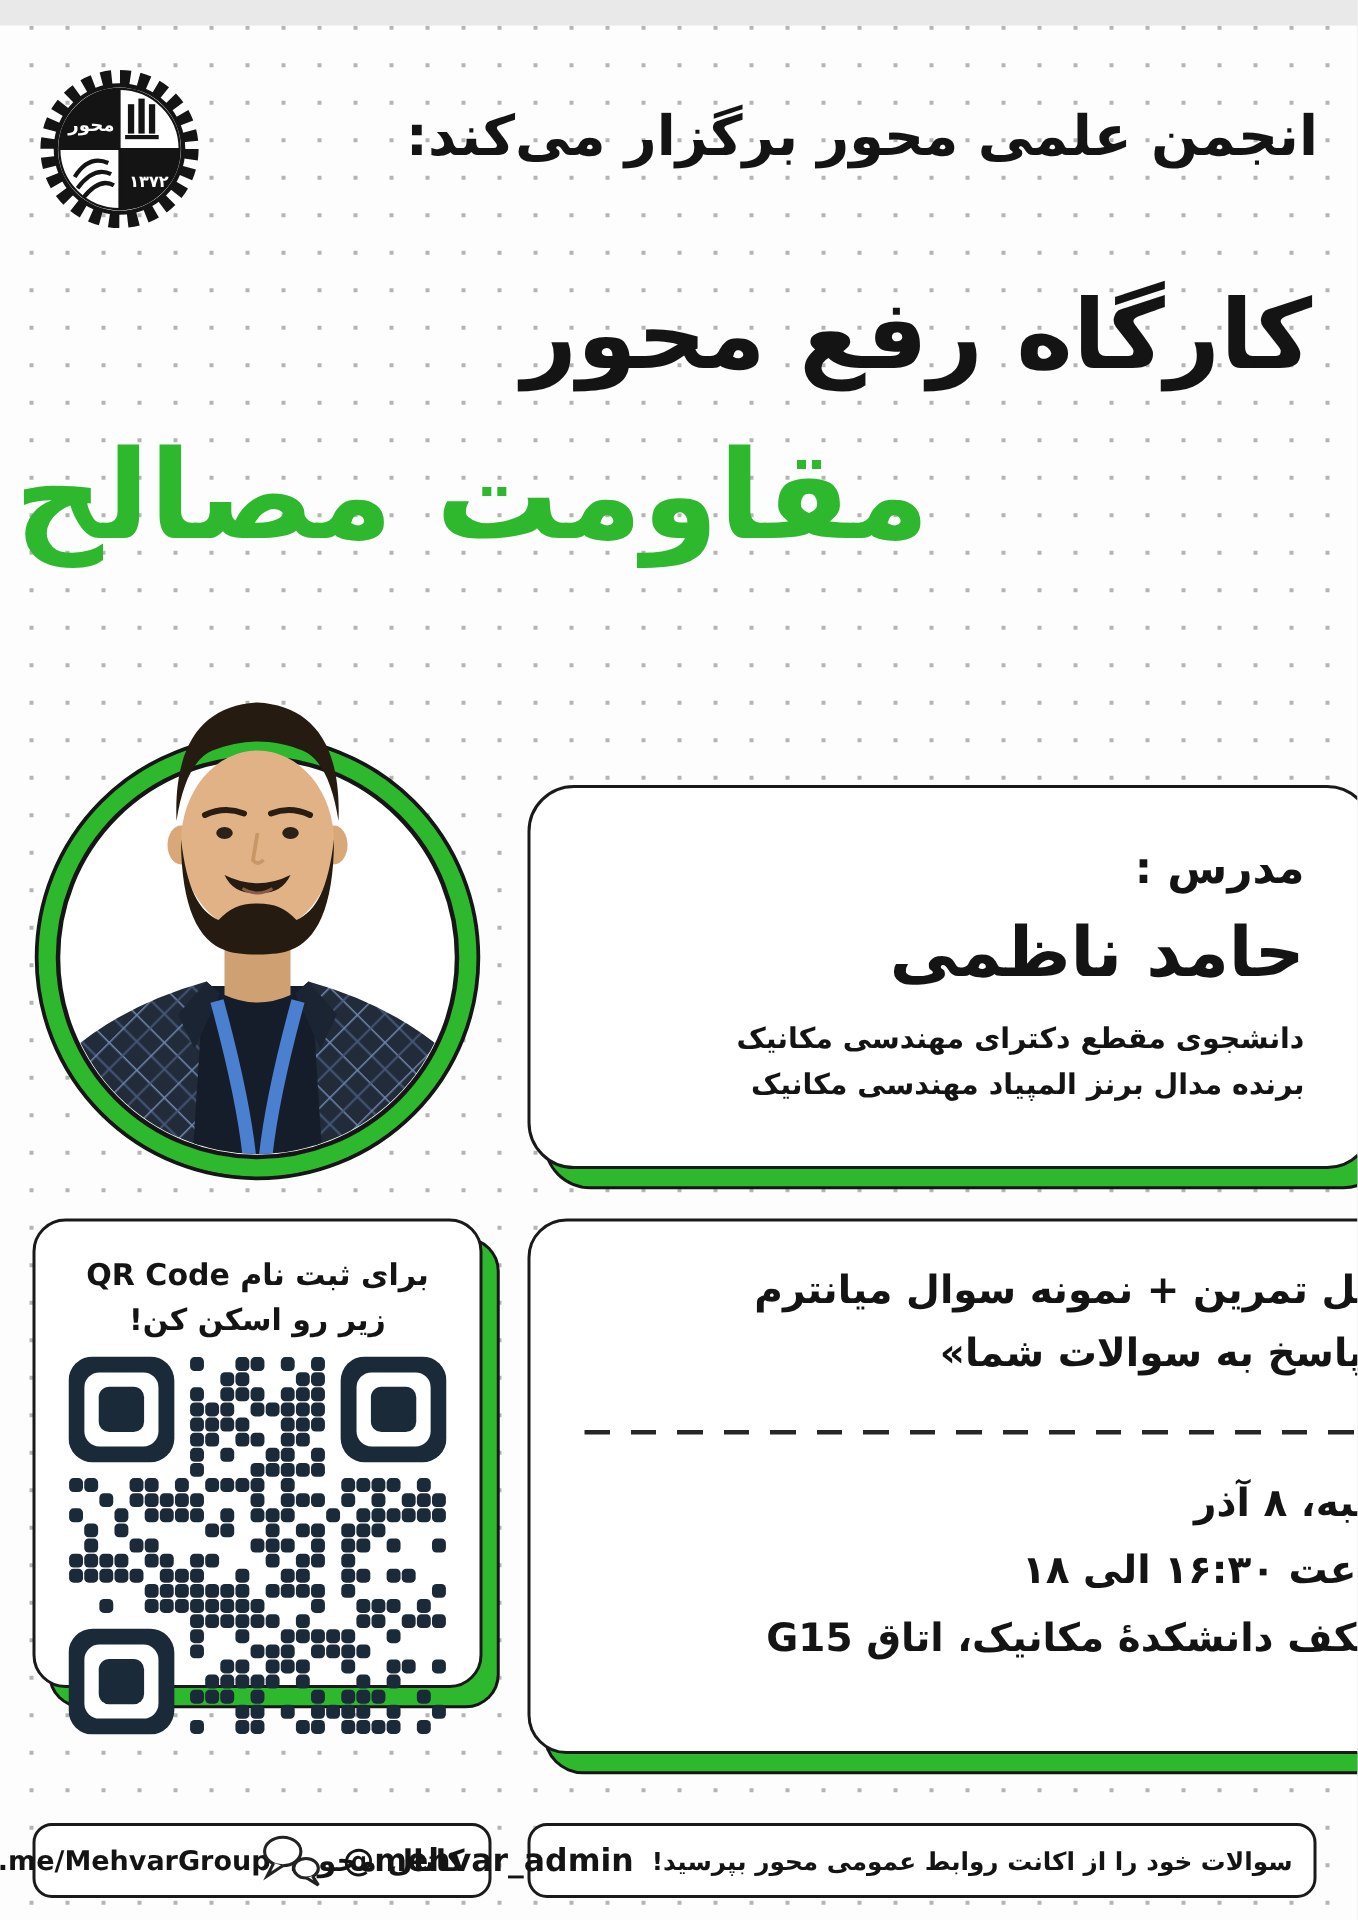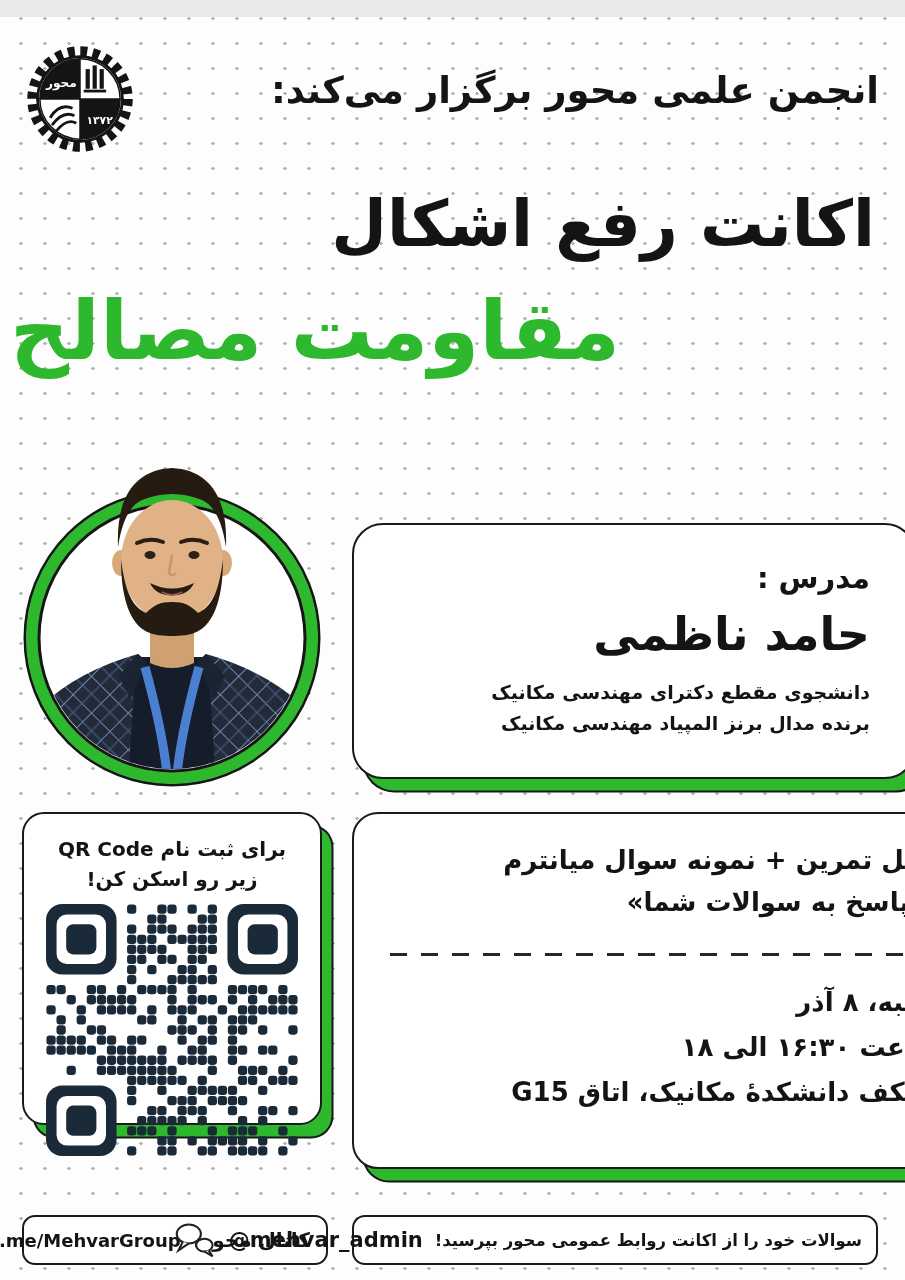--- a/index.html
+++ b/index.html
@@ -69,21 +69,21 @@
     </g>
     <g fill="none" stroke="#141414" stroke-width="3">
       <path d="M28,80 Q38,64 52,70"></path>
       <path d="M30,88 Q42,72 54,78"></path>
       <path d="M34,95 Q46,80 56,86"></path>
     </g>
     <text x="81" y="87" text-anchor="middle" font-size="11.5" font-weight="bold" fill="#ffffff">۱۳۷۲</text>
   </svg>
 
   <div class="abs presenter-line">انجمن علمی محور برگزار می‌کند:</div>
-  <div class="abs title-line1">اکانت رفع اشکال</div>
+  <div class="abs title-line1">کارگاه رفع محور</div>
   <div class="abs title-line2" style="color:#2eb82e;">مقاومت مصالح</div>
 
   <svg class="abs avatar" viewBox="0 0 308 344">
     <defs>
       <clipPath id="photoClip">
           <circle cx="154" cy="183" r="131"></circle>
         </clipPath>
       <pattern id="plaid" width="26" height="26" patternUnits="userSpaceOnUse" patternTransform="rotate(45)">
         <rect width="26" height="26" fill="#222b3a"></rect>
         <line x1="0" y1="0" x2="26" y2="0" stroke="#73890af" stroke-width="0"></line>

